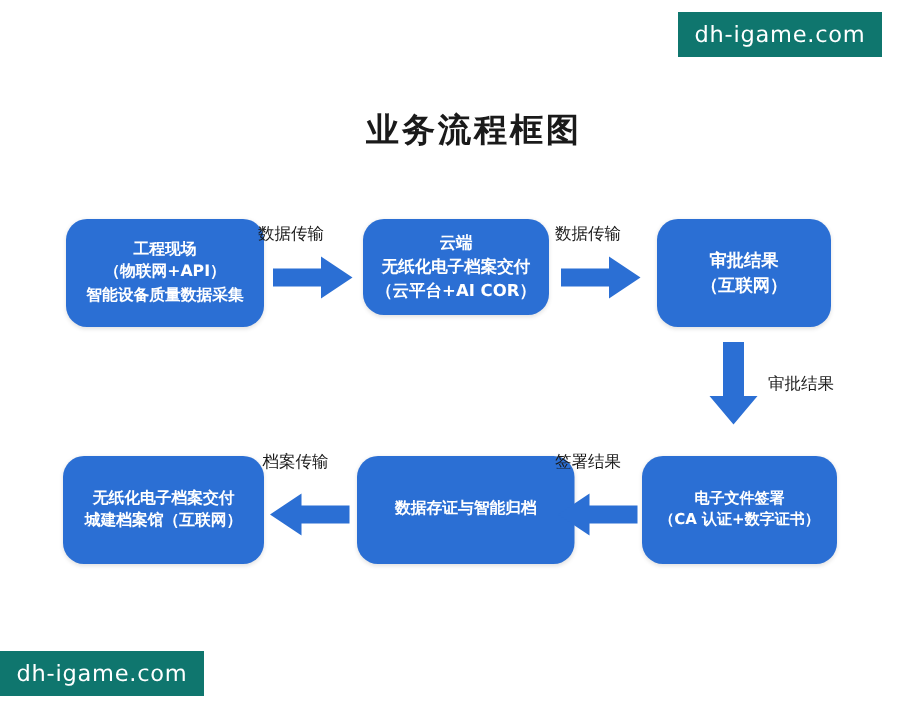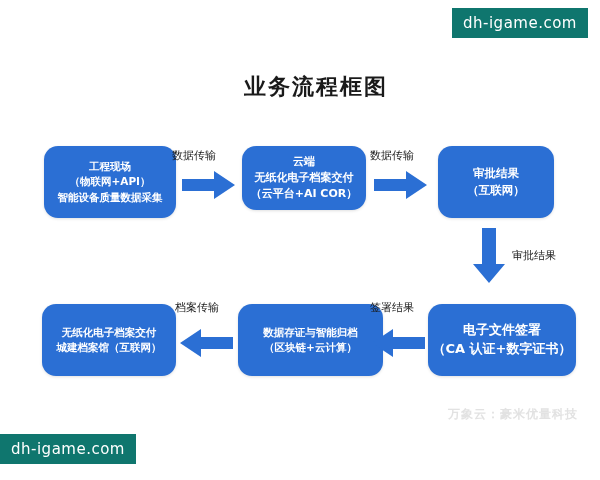--- a/index.html
+++ b/index.html
@@ -55,21 +55,21 @@
     display: block;
     white-space: nowrap;
   }
 
   #node-site      { left: 44px;  top: 146px; width: 132px; height: 72px; font-size: 10.5px; }
   #node-cloud     { left: 242px; top: 146px; width: 124px; height: 64px; font-size: 11px; }
   #node-approval  { left: 438px; top: 146px; width: 116px; height: 72px; font-size: 11.5px; }
 
   #node-archive   { left: 42px;  top: 304px; width: 134px; height: 72px; font-size: 10.5px; }
   #node-storage   { left: 238px; top: 304px; width: 145px; height: 72px; font-size: 10.5px; }
-  #node-sign      { left: 428px; top: 304px; width: 148px; height: 72px; font-size: 13px; }
+  #node-sign      { left: 428px; top: 304px; width: 130px; height: 72px; font-size: 10px; }
 
   
   .arrow {
     position: absolute;
   }
   .arrow svg { display: block; }
 
   #arrow-site-cloud     { left: 182px; top: 170px; }
   #arrow-cloud-approval { left: 374px; top: 170px; }
   #arrow-approval-sign  { left: 472px; top: 228px; }
@@ -172,35 +172,33 @@
   <div class="arrow-label" id="label-archive-transfer">档案传输</div>
 
   <div class="arrow" id="arrow-storage-archive">
     <svg width="54" height="30" viewBox="0 0 54 30">
       <polygon points="53,9 21,9 21,1 0,15 21,29 21,21 53,21" fill="#2b6fd4"></polygon>
     </svg>
   </div>
 
   <div class="node" id="node-storage">
     <span class="line">数据存证与智能归档</span>
-    <span class="line">（区块链+云计算）</span>
   </div>
 
   <div class="arrow-label" id="label-sign-result">签署结果</div>
 
   <div class="arrow" id="arrow-sign-storage">
     <svg width="54" height="30" viewBox="0 0 54 30">
       <polygon points="53,9 21,9 21,1 0,15 21,29 21,21 53,21" fill="#2b6fd4"></polygon>
     </svg>
   </div>
 
   <div class="node" id="node-sign">
     <span class="line">电子文件签署</span>
     <span class="line">（CA 认证+数字证书）</span>
   </div>
 
   <div class="watermark-box" id="watermark-top">dh-igame.com</div>
 
   <div class="watermark-box" id="watermark-bottom">dh-igame.com</div>
 
-  <div id="watermark-faint">万象云：豪米优量科技</div>
 
 </div>
 
 </body></html>

